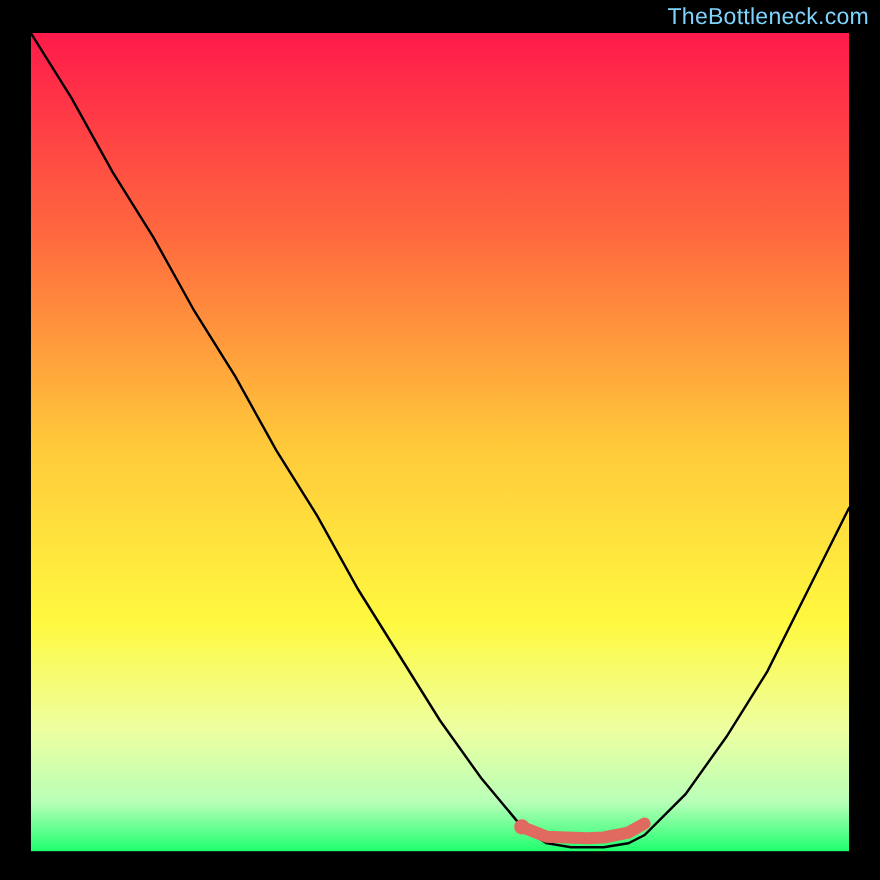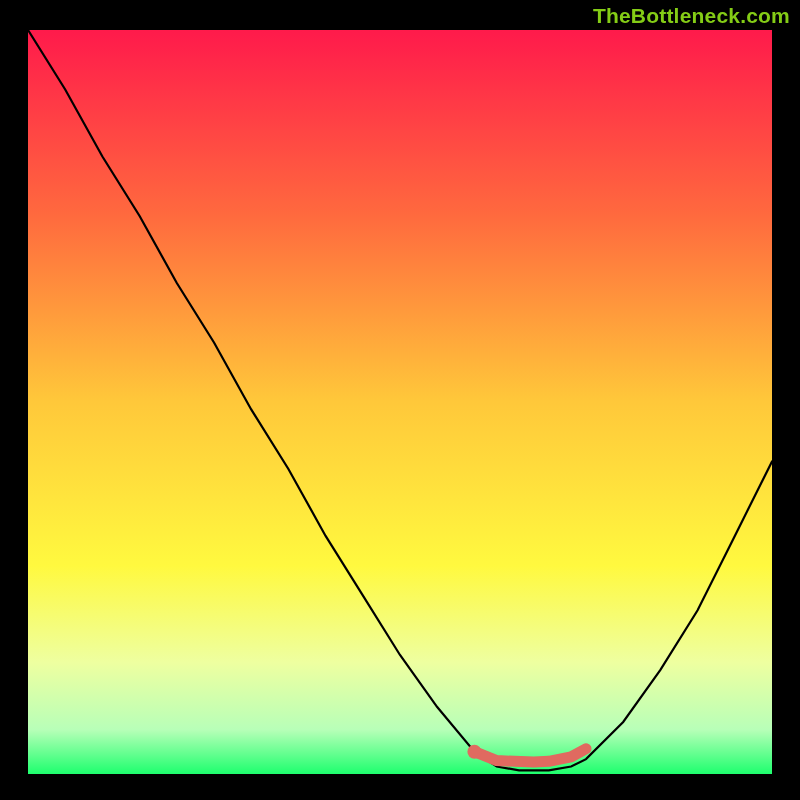--- a/index.html
+++ b/index.html
@@ -14,23 +14,23 @@
   .frame {
     position: relative;
     width: 800px;
     height: 800px;
     background: #000;
   }
   .attribution {
     position: absolute;
     top: 4px;
     right: 10px;
-    color: #84cc16;
+    color: #7dd3fc;
     font-size: 21px;
-    font-weight: 700;
+    font-weight: 400;
     letter-spacing: 0.2px;
   }
   .plot {
     position: absolute;
     left: 28px;
     top: 30px;
     width: 744px;
     height: 744px;
   }
   .gradient-bg {

